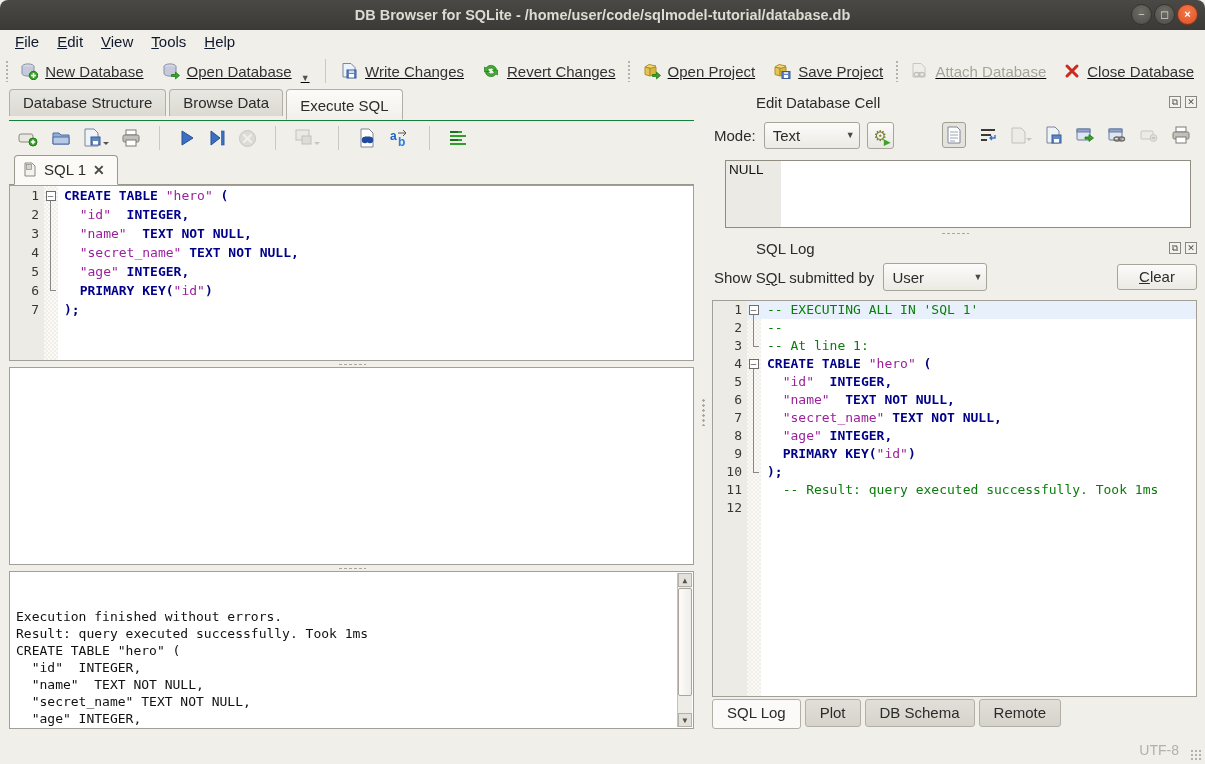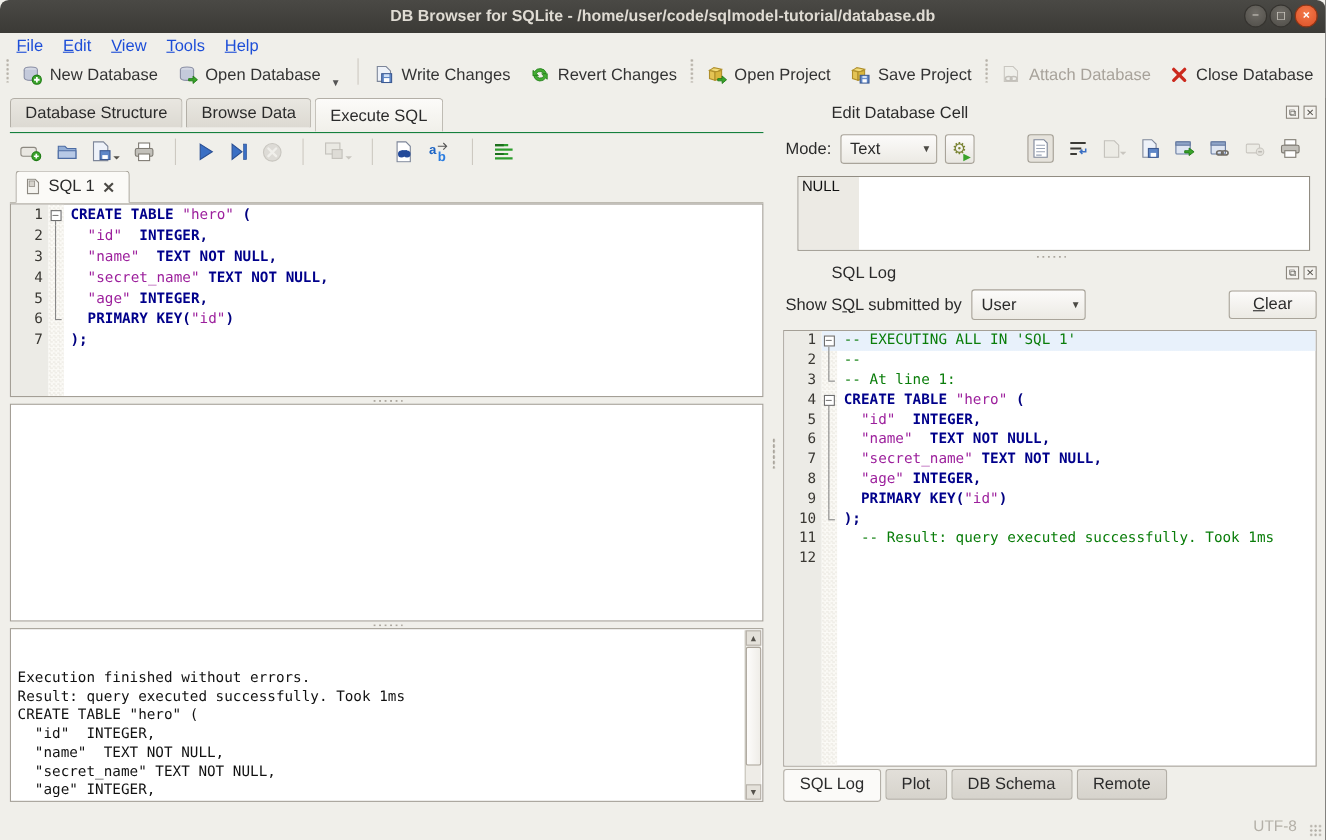--- a/index.html
+++ b/index.html
@@ -17,26 +17,26 @@
   .winbtns { position:absolute; right:7px; top:4px; display:flex; gap:2px; }
   .wbtn { width:21px; height:21px; border-radius:50%; border:1px solid #35332f;
           background:radial-gradient(circle at 50% 35%, #6f6c66, #4e4c47);
           color:#d9d5cd; font-size:11px; line-height:19px; text-align:center; }
   .wbtn.close { background:radial-gradient(circle at 50% 35%, #f37a4a, #dd4f26);
           border-color:#8f3414; color:#fff; font-weight:bold; }
 
   
   .menubar { height:23px; display:flex; align-items:center; padding-left:6px;
              background:#f0efea; flex:0 0 auto; }
-  .mi { padding:2px 9px; font-size:15px; color:#1d4ed8; }
+  .mi { padding:2px 9px; font-size:15px; color:#0f172a; }
   .mi u { text-decoration:underline; }
 
   
-  .toolbar { height:36px; display:flex; align-items:flex-start; padding:0 2px;
-             background:#f0efea; flex:0 0 auto; }
+  .toolbar { height:36px; display:flex; align-items:center; padding:0 2px;
+             background:#f0efea; flex:0 0 auto;text-decoration:underline; }
   .tb-handle { width:6px; height:22px; margin:0 3px;
       background-image:radial-gradient(#b7b2a9 1px, transparent 1.3px);
       background-size:4px 4px; }
   .tb-line { width:1px; height:24px; background:#cdc9c1; margin:0 6px; }
   .tb-btn { display:flex; align-items:center; gap:7px; padding:0 9px; height:30px;
             font-size:15px; color:#333; white-space:nowrap; }
   .tb-btn.disabled { color:#a7a29a; }
   .tb-btn.disabled svg { opacity:.45; }
   .caret { font-size:9px; color:#555; margin-left:2px; align-self:flex-end; padding-bottom:3px; }
 
@@ -124,21 +124,21 @@
   .dico { width:12px; height:12px; border:1px solid #8c877e; margin-left:4px; position:relative;
           font-size:9px; line-height:10px; text-align:center; color:#55524c; background:#f4f2ee; }
 
   .mode-row { height:34px; margin-top:6px; display:flex; align-items:center; flex:0 0 auto; }
   .lbl { font-size:15px; color:#2b2b2b; }
   .qcombo { display:flex; align-items:center; height:27px;
             background:linear-gradient(#fcfbfa,#eceae4); border:1px solid #a9a49a;
             border-radius:3px; font-size:15px; color:#2b2b2b; }
   .qcombo .val { flex:1; padding:0 8px; }
   .qcombo .cbar { width:17px; text-align:center; font-size:9px; color:#4c4a45; }
-  #mode-combo { width:88px; margin-left:8px; }
+  #mode-combo { width:96px; margin-left:8px; }
   .gearbtn { width:27px; height:27px; margin-left:7px; border:1px solid #a9a49a; border-radius:3px;
              background:linear-gradient(#fcfbfa,#e9e7e1); position:relative;
              font-size:15px; text-align:center; line-height:25px; color:#7a8434; }
   .gearbtn .ga { position:absolute; right:2px; bottom:1px; font-size:9px; color:#3aa32a; line-height:9px; }
 
   .cellbar { display:flex; align-items:center; gap:13px; margin-left:48px; }
   .cellbar .ic { display:flex; align-items:flex-end; }
   .cellbar .pressed { border:1px solid #a39e94; background:#e6e3dc; border-radius:3px; padding:3px; }
   .cellbar .disabled { opacity:.45; }
 

